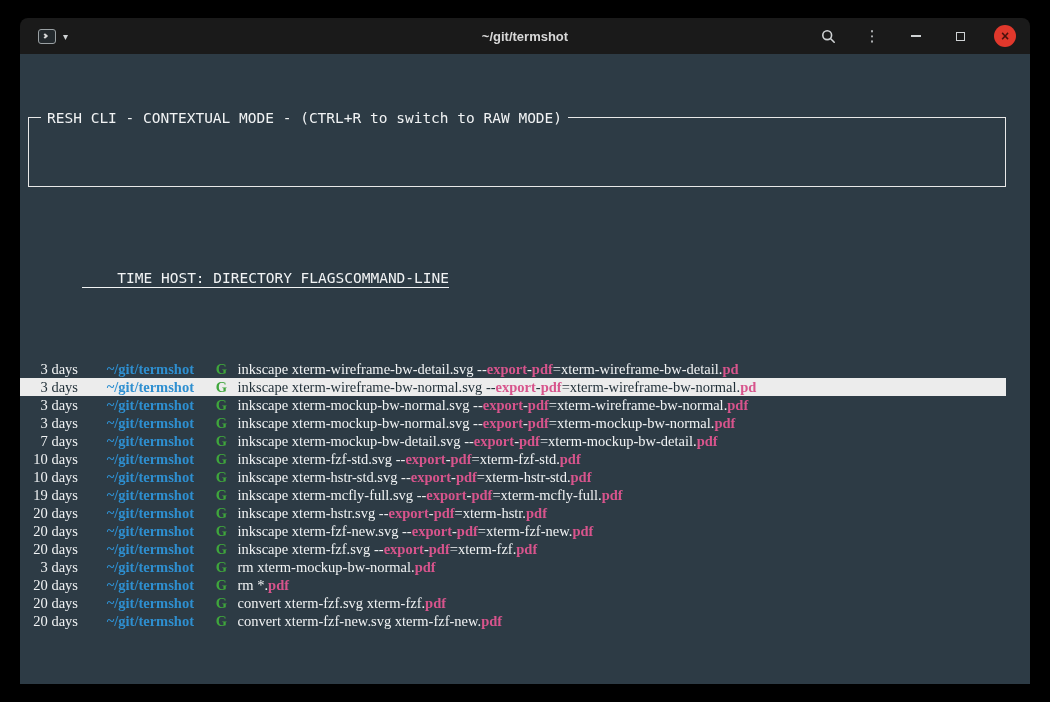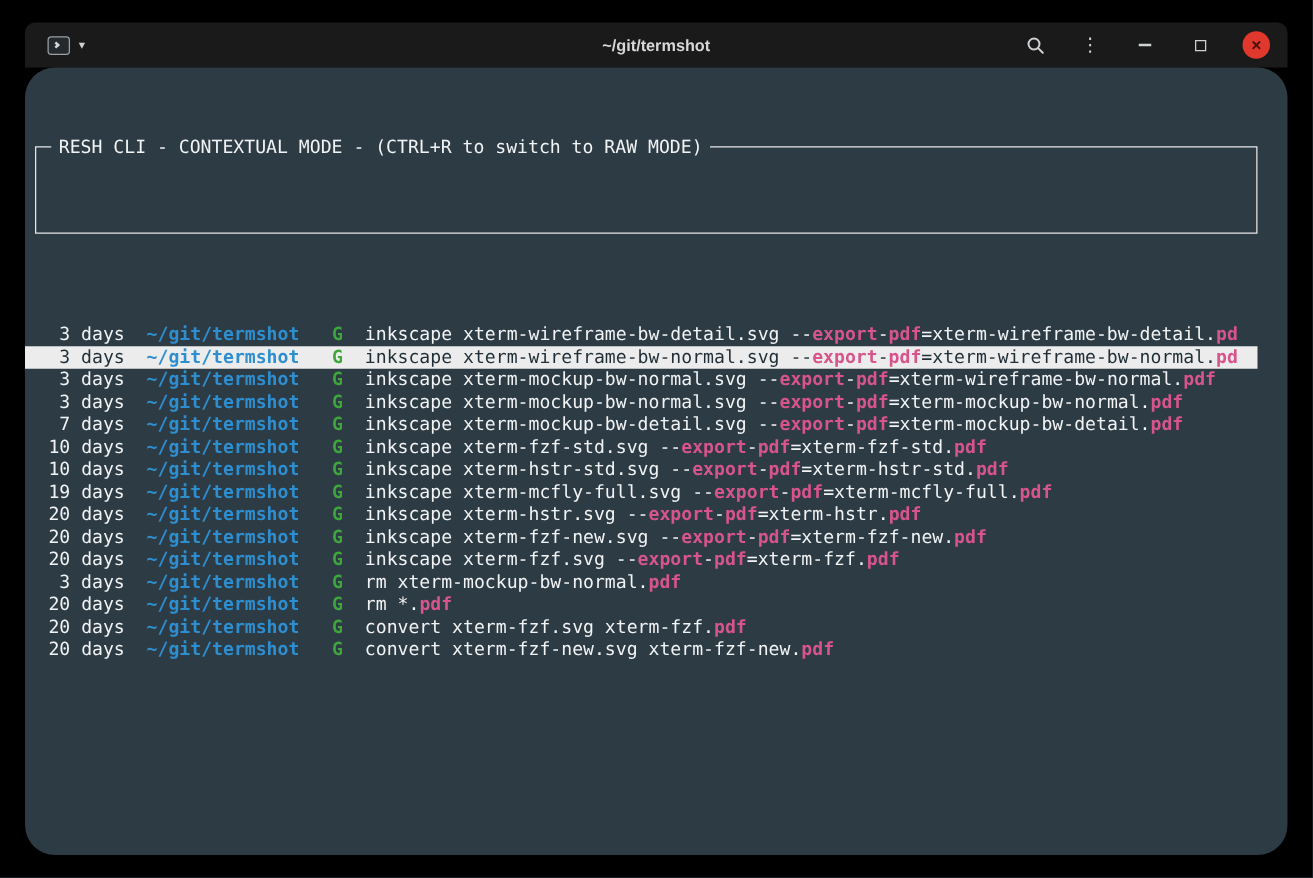--- a/index.html
+++ b/index.html
@@ -33,37 +33,37 @@
   .tb-close {
     width:22px; height:22px; border-radius:50%;
     background:var(--close_button,#e0382c); color:#49100c;
     font:700 14px/22px "Liberation Sans", sans-serif; text-align:center; cursor:pointer;
   }
 
   
   .terminal {
     height:630px; background:var(--terminal_bg,#2d3b45); color:var(--terminal_fg,#f1f3f4);
     font-size:14.5px; line-height:18px; white-space:pre;
-    padding:6px 24px 0 0; overflow:hidden; position:relative;border-radius:24px;
+    padding:6px 24px 0 0; overflow:hidden; position:relative;
   }
   .search-box { margin:3px 0 0 8px; border:1px solid var(--box_border,#e8e8e8); position:relative; padding:9px 6px 5px; }
   .sb-title { position:absolute; top:-9px; left:12px; background:var(--terminal_bg,#2d3b45); padding:0 6px; }
   .sb-query { white-space:pre; }
   .cursor { display:inline-block; width:0.62em; height:15px; background:var(--cursor,#c9ced1); vertical-align:-2px; }
 
   .hist-header { margin-top:10px; padding-left:10px; }
   .hh { display:inline-flex; border-bottom:1px solid var(--terminal_fg,#f1f3f4); }
   .c-time { flex:none; width:8ch;  text-align:right; white-space:pre; }
   .c-host { flex:none; width:15ch; margin-left:1ch; text-align:right; white-space:pre; }
   .c-flag { flex:none; width:5ch;  margin-left:1ch; white-space:pre; }
   .c-cmd  { flex:1 1 auto; min-width:0; white-space:pre; overflow:hidden; }
   .hh .c-cmd { flex:none; }
 
   .hist-list { }
-  .hrow { display:flex; height:18px; padding-left:10px; }
+  .hrow { display:flex; height:18px; padding-left:0;font-family:Liberation Serif, serif; }
   .hrow.sel { background:var(--select_bg,#ececec); color:var(--select_fg,#1f2e37); }
   .g { padding-left:2ch; }
 
   .seg-n    { }
   .seg-h    { color:var(--accent_pink,#d7548c); font-weight:bold; }
   .seg-path { color:var(--accent_blue,#2e8fd0); font-weight:bold; }
   .seg-flag { color:var(--accent_green,#3fa63c); font-weight:bold; }
 </style>
 </head>
 <body>
@@ -97,20 +97,28 @@
       <span class="tb-close">×</span>
     </div>
   </div>
 
   <div class="terminal">
 
     <div class="search-box">
       <span class="sb-title">RESH CLI - CONTEXTUAL MODE - (CTRL+R to switch to RAW MODE)</span>
     </div>
 
+    <div class="hist-header">
+      <span class="hh">
+        <span class="c-time">TIME</span>
+        <span class="c-host">HOST: DIRECTORY</span>
+        <span class="c-flag">FLAGS</span>
+        <span class="c-cmd">COMMAND-LINE</span>
+      </span>
+    </div>
 
     <div class="hist-list"><div class="hrow"><span class="c-time seg-n">3 days</span><span class="c-host"><span class="seg-path">~/git/termshot</span></span><span class="c-flag"><span class="seg-flag g">G</span></span><span class="c-cmd"><span class="seg-n">inkscape xterm-wireframe-bw-detail.svg --</span><span class="seg-h">export</span><span class="seg-n">-</span><span class="seg-h">pdf</span><span class="seg-n">=xterm-wireframe-bw-detail.</span><span class="seg-h">pd</span></span></div><div class="hrow sel"><span class="c-time seg-n">3 days</span><span class="c-host"><span class="seg-path">~/git/termshot</span></span><span class="c-flag"><span class="seg-flag g">G</span></span><span class="c-cmd"><span class="seg-n">inkscape xterm-wireframe-bw-normal.svg --</span><span class="seg-h">export</span><span class="seg-n">-</span><span class="seg-h">pdf</span><span class="seg-n">=xterm-wireframe-bw-normal.</span><span class="seg-h">pd</span></span></div><div class="hrow"><span class="c-time seg-n">3 days</span><span class="c-host"><span class="seg-path">~/git/termshot</span></span><span class="c-flag"><span class="seg-flag g">G</span></span><span class="c-cmd"><span class="seg-n">inkscape xterm-mockup-bw-normal.svg --</span><span class="seg-h">export</span><span class="seg-n">-</span><span class="seg-h">pdf</span><span class="seg-n">=xterm-wireframe-bw-normal.</span><span class="seg-h">pdf</span></span></div><div class="hrow"><span class="c-time seg-n">3 days</span><span class="c-host"><span class="seg-path">~/git/termshot</span></span><span class="c-flag"><span class="seg-flag g">G</span></span><span class="c-cmd"><span class="seg-n">inkscape xterm-mockup-bw-normal.svg --</span><span class="seg-h">export</span><span class="seg-n">-</span><span class="seg-h">pdf</span><span class="seg-n">=xterm-mockup-bw-normal.</span><span class="seg-h">pdf</span></span></div><div class="hrow"><span class="c-time seg-n">7 days</span><span class="c-host"><span class="seg-path">~/git/termshot</span></span><span class="c-flag"><span class="seg-flag g">G</span></span><span class="c-cmd"><span class="seg-n">inkscape xterm-mockup-bw-detail.svg --</span><span class="seg-h">export</span><span class="seg-n">-</span><span class="seg-h">pdf</span><span class="seg-n">=xterm-mockup-bw-detail.</span><span class="seg-h">pdf</span></span></div><div class="hrow"><span class="c-time seg-n">10 days</span><span class="c-host"><span class="seg-path">~/git/termshot</span></span><span class="c-flag"><span class="seg-flag g">G</span></span><span class="c-cmd"><span class="seg-n">inkscape xterm-fzf-std.svg --</span><span class="seg-h">export</span><span class="seg-n">-</span><span class="seg-h">pdf</span><span class="seg-n">=xterm-fzf-std.</span><span class="seg-h">pdf</span></span></div><div class="hrow"><span class="c-time seg-n">10 days</span><span class="c-host"><span class="seg-path">~/git/termshot</span></span><span class="c-flag"><span class="seg-flag g">G</span></span><span class="c-cmd"><span class="seg-n">inkscape xterm-hstr-std.svg --</span><span class="seg-h">export</span><span class="seg-n">-</span><span class="seg-h">pdf</span><span class="seg-n">=xterm-hstr-std.</span><span class="seg-h">pdf</span></span></div><div class="hrow"><span class="c-time seg-n">19 days</span><span class="c-host"><span class="seg-path">~/git/termshot</span></span><span class="c-flag"><span class="seg-flag g">G</span></span><span class="c-cmd"><span class="seg-n">inkscape xterm-mcfly-full.svg --</span><span class="seg-h">export</span><span class="seg-n">-</span><span class="seg-h">pdf</span><span class="seg-n">=xterm-mcfly-full.</span><span class="seg-h">pdf</span></span></div><div class="hrow"><span class="c-time seg-n">20 days</span><span class="c-host"><span class="seg-path">~/git/termshot</span></span><span class="c-flag"><span class="seg-flag g">G</span></span><span class="c-cmd"><span class="seg-n">inkscape xterm-hstr.svg --</span><span class="seg-h">export</span><span class="seg-n">-</span><span class="seg-h">pdf</span><span class="seg-n">=xterm-hstr.</span><span class="seg-h">pdf</span></span></div><div class="hrow"><span class="c-time seg-n">20 days</span><span class="c-host"><span class="seg-path">~/git/termshot</span></span><span class="c-flag"><span class="seg-flag g">G</span></span><span class="c-cmd"><span class="seg-n">inkscape xterm-fzf-new.svg --</span><span class="seg-h">export</span><span class="seg-n">-</span><span class="seg-h">pdf</span><span class="seg-n">=xterm-fzf-new.</span><span class="seg-h">pdf</span></span></div><div class="hrow"><span class="c-time seg-n">20 days</span><span class="c-host"><span class="seg-path">~/git/termshot</span></span><span class="c-flag"><span class="seg-flag g">G</span></span><span class="c-cmd"><span class="seg-n">inkscape xterm-fzf.svg --</span><span class="seg-h">export</span><span class="seg-n">-</span><span class="seg-h">pdf</span><span class="seg-n">=xterm-fzf.</span><span class="seg-h">pdf</span></span></div><div class="hrow"><span class="c-time seg-n">3 days</span><span class="c-host"><span class="seg-path">~/git/termshot</span></span><span class="c-flag"><span class="seg-flag g">G</span></span><span class="c-cmd"><span class="seg-n">rm xterm-mockup-bw-normal.</span><span class="seg-h">pdf</span></span></div><div class="hrow"><span class="c-time seg-n">20 days</span><span class="c-host"><span class="seg-path">~/git/termshot</span></span><span class="c-flag"><span class="seg-flag g">G</span></span><span class="c-cmd"><span class="seg-n">rm *.</span><span class="seg-h">pdf</span></span></div><div class="hrow"><span class="c-time seg-n">20 days</span><span class="c-host"><span class="seg-path">~/git/termshot</span></span><span class="c-flag"><span class="seg-flag g">G</span></span><span class="c-cmd"><span class="seg-n">convert xterm-fzf.svg xterm-fzf.</span><span class="seg-h">pdf</span></span></div><div class="hrow"><span class="c-time seg-n">20 days</span><span class="c-host"><span class="seg-path">~/git/termshot</span></span><span class="c-flag"><span class="seg-flag g">G</span></span><span class="c-cmd"><span class="seg-n">convert xterm-fzf-new.svg xterm-fzf-new.</span><span class="seg-h">pdf</span></span></div></div>
 
     
 
     
 
   </div>
 </div>
 

